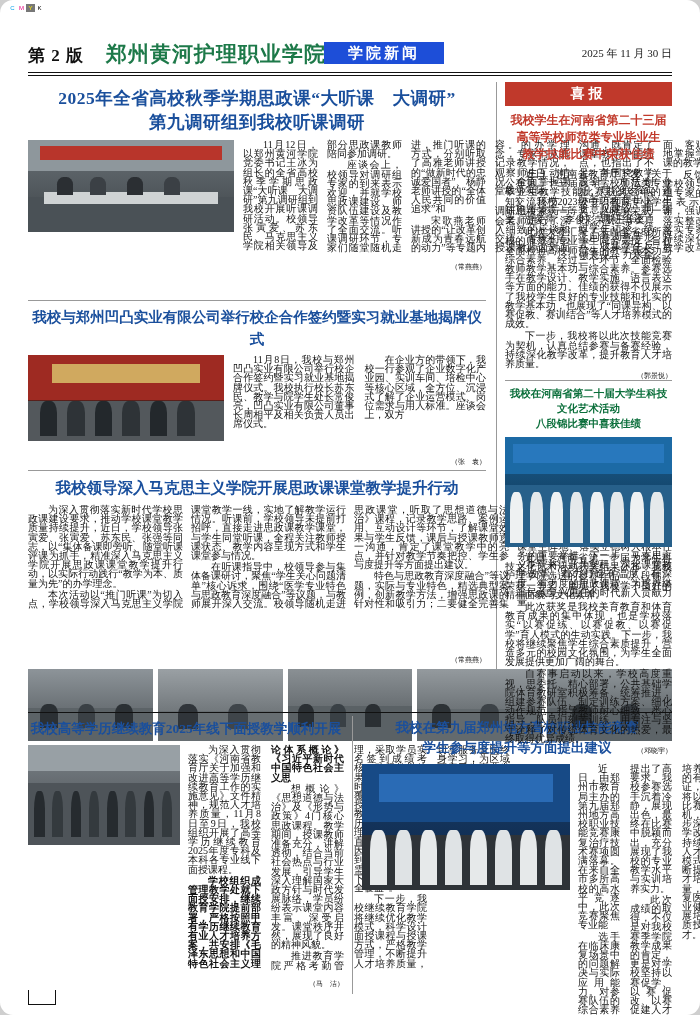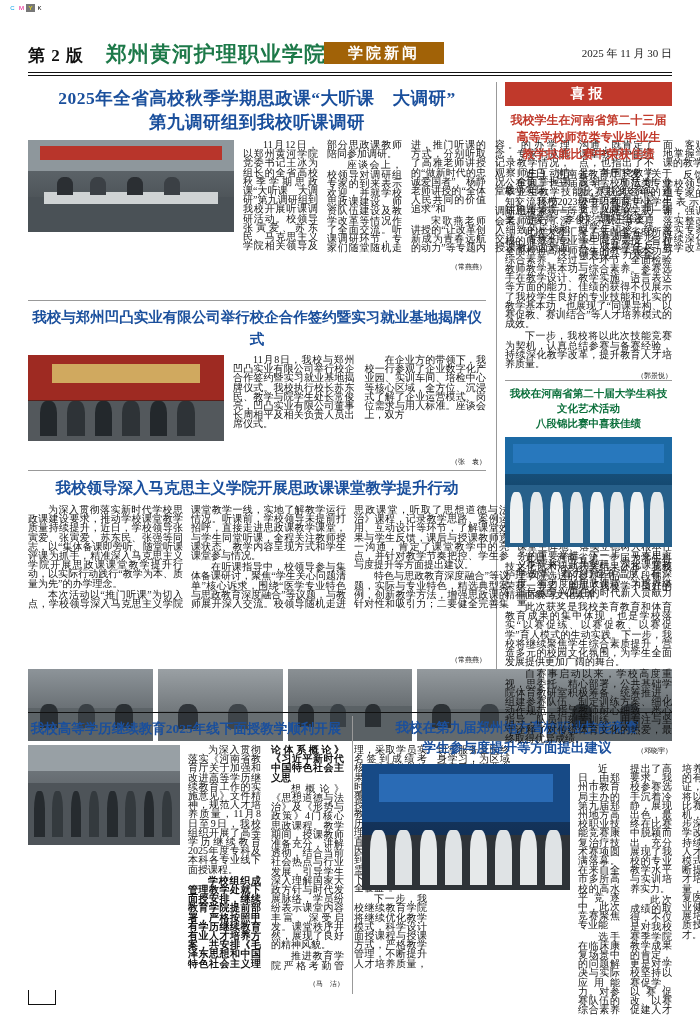--- a/index.html
+++ b/index.html
@@ -1,30 +1,31 @@
 <!DOCTYPE html>
 <html><head>
 <meta charset="utf-8">
 <style>
   html,body{margin:0;padding:0;background:#cfcfcf;}
   body{font-family:"Liberation Serif", serif;}
   .page{
     width:700px;height:1015px;background:#fff;position:relative;overflow:hidden;
     box-sizing:border-box;
+    border-radius:13px;
   }
   .cmyk{position:absolute;top:4px;left:8px;display:flex;gap:0;z-index:5;}
   .cmyk span{font-size:6px;line-height:8px;width:9px;text-align:center;color:#111;font-family:"Liberation Sans",sans-serif;}
   .cmyk .c{color:#00a0e9;}.cmyk .m{color:#e4007f;}.cmyk .y{color:#fff000;background:#777;}.cmyk .k{color:#000;}
 
   
   .masthead{position:absolute;top:42px;left:28px;right:28px;height:30px;}
   .pagenum{position:absolute;left:0;top:2px;font-size:17px;font-weight:bold;letter-spacing:1px;color:#111;}
   .schoolname{position:absolute;left:78px;top:-2px;font-size:21px;color:#0a6e3a;font-weight:bold;
     font-family:"Liberation Serif",serif;letter-spacing:1px;transform:skewX(-6px);opacity:.92;}
-  .sectionbox{position:absolute;left:296px;top:0px;width:120px;height:22px;background:#a16207;color:#fff;
+  .sectionbox{position:absolute;left:296px;top:0px;width:120px;height:22px;background:#1d4ed8;color:#fff;
     text-align:center;font-size:15px;line-height:22px;letter-spacing:3px;font-weight:bold;}
   .dateline{position:absolute;right:0;top:4px;font-size:11px;color:#222;}
   .rule{position:absolute;left:28px;right:28px;top:72px;border-top:1.6px solid #111;}
   .rule2{position:absolute;left:28px;right:28px;top:75px;border-top:0.6px solid #111;}
 
   
   .col-sep{position:absolute;border-left:0.7px solid #999;}
   .hline{position:absolute;border-top:0.7px solid #999;}
   .hline-b{position:absolute;border-top:1.4px solid #111;}
 

